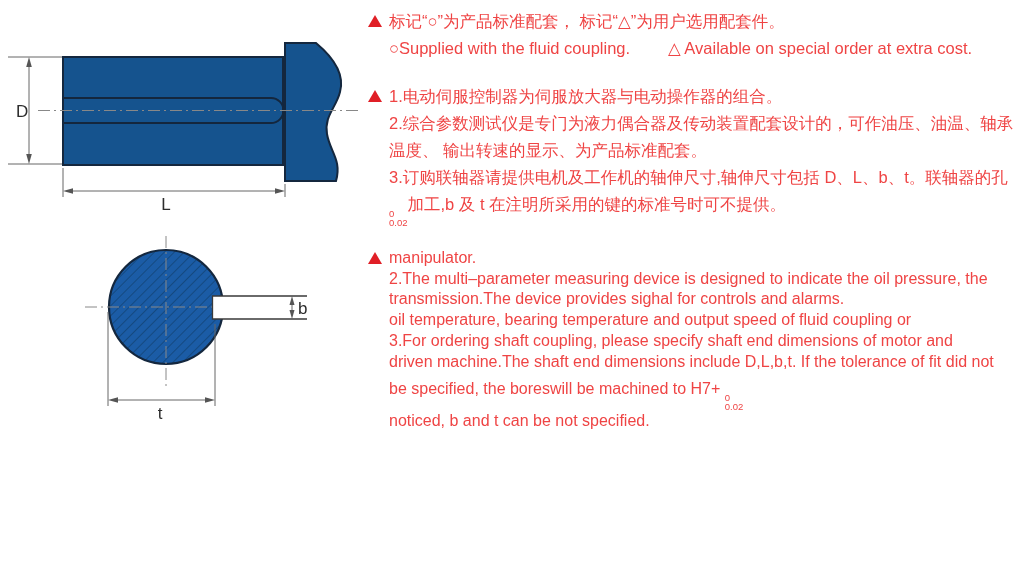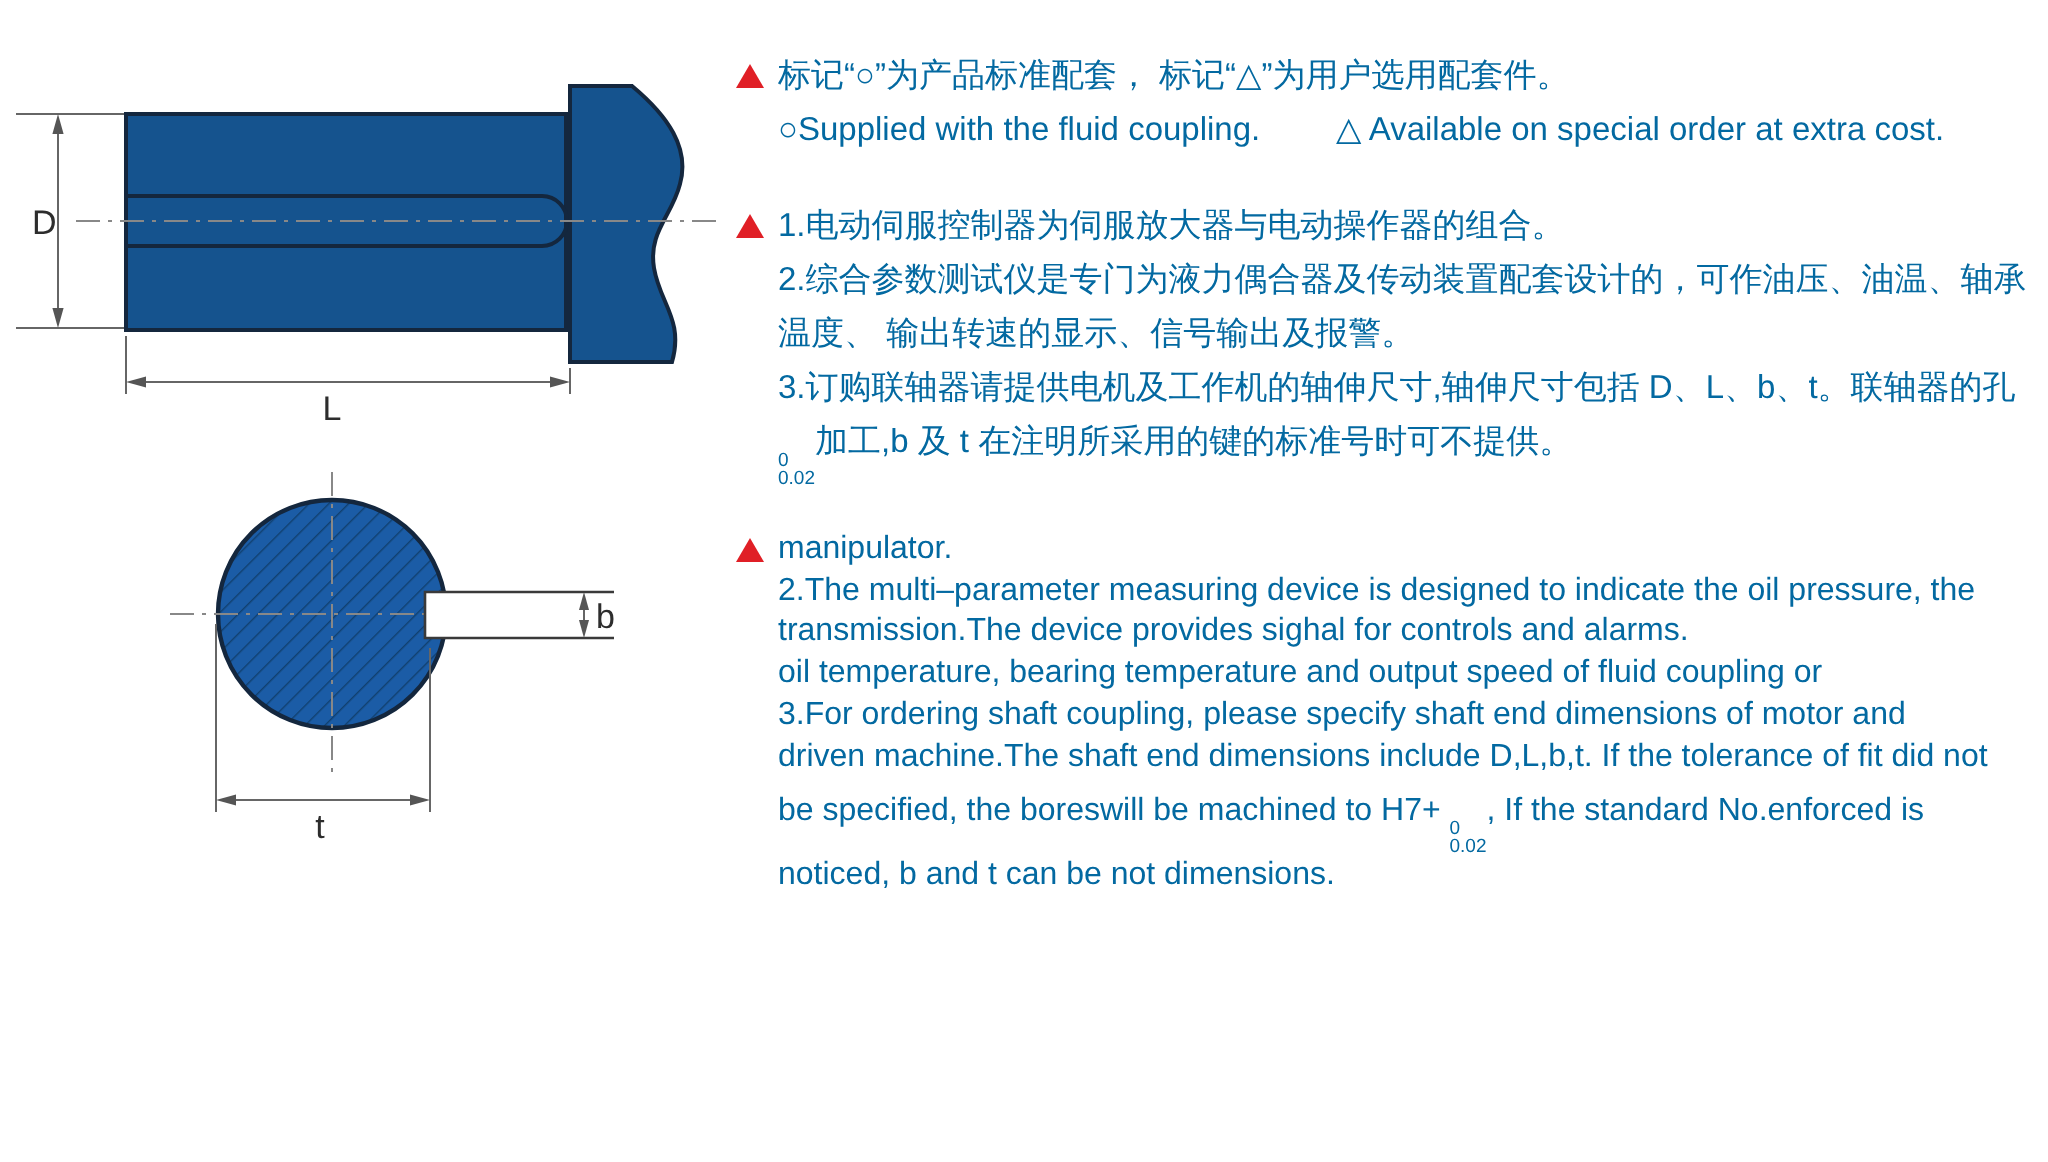--- a/index.html
+++ b/index.html
@@ -4,21 +4,21 @@
 <style>
   * { margin:0; padding:0; box-sizing:border-box; }
   html,body { width:1024px; height:581px; background:#ffffff; overflow:hidden;
     font-family:"Liberation Sans","DejaVu Sans",sans-serif; }
   #page { position:relative; width:1024px; height:581px; background:#fff; }
 
   
   #drawing { position:absolute; left:0; top:0; width:370px; height:430px; }
 
   
-  #text-col { position:absolute; left:368px; top:8px; width:652px; color:#0369a1;margin-top:17px; }
+  #text-col { position:absolute; left:368px; top:8px; width:652px; color:#ef4444; }
 
   .block { position:relative; padding-left:21px; }
   .tri { position:absolute; left:0; width:0; height:0;
     border-left:7px solid transparent; border-right:7px solid transparent;
     border-bottom:12px solid #e01f26; }
 
   .legend { margin-bottom:0; }
   .legend .ln { font-size:16.5px; line-height:27px; white-space:nowrap; }
   .legend .tri { top:7px; }
   .legend-en-1 { display:inline-block; width:279px; }
@@ -115,37 +115,37 @@
     <div class="block legend">
       <span class="tri"></span>
       <div class="ln">标记“○”为产品标准配套， 标记“△”为用户选用配套件。</div>
       <div class="ln"><span class="legend-en-1">○Supplied with the fluid coupling.</span><span>△ Available on special order at extra cost.</span></div>
     </div>
 
     <div class="block cn-notes">
       <span class="tri"></span>
       <div class="ln">1.电动伺服控制器为伺服放大器与电动操作器的组合。</div>
       <div class="ln">2.综合参数测试仪是专门为液力偶合器及传动装置配套设计的，可作油压、油温、轴承</div>
-      <div class="ln">温度、 输出转速的显示、信号输出及报警。</div>
+      <div class="ln">温度、 输出转速的显示、为产品标准配套。</div>
       <div class="ln">3.订购联轴器请提供电机及工作机的轴伸尺寸,轴伸尺寸包括 D、L、b、t。联轴器的孔</div>
       <div class="ln"><span class="tol">
             <span class="s-top">0</span>
             <span class="s-bot">0.02</span>
           </span><span>加工,b 及 t 在注明所采用的键的标准号时可不提供。</span></div>
     </div>
 
     <div class="block en-notes">
       <span class="tri"></span>
       <div class="ln">manipulator.</div>
       <div class="ln">2.The multi–parameter measuring device is designed to indicate the oil pressure, the</div>
       <div class="ln">transmission.The device provides sighal for controls and alarms.</div>
       <div class="ln">oil temperature, bearing temperature and output speed of fluid coupling or</div>
       <div class="ln">3.For ordering shaft coupling, please specify shaft end dimensions of motor and</div>
       <div class="ln">driven machine.The shaft end dimensions include D,L,b,t. If the tolerance of fit did not</div>
       <div class="ln ln-gap"><span>be specified, the boreswill be machined to H7+ </span><span class="tol">
             <span class="s-top">0</span>
             <span class="s-bot">0.02</span>
-          </span><span>, If the standard No.enforced is</span></div>
-      <div class="ln">noticed, b and t can be not dimensions.</div>
+          </span></div>
+      <div class="ln">noticed, b and t can be not specified.</div>
     </div>
 
   </div>
 </div>
 
 </body></html>

